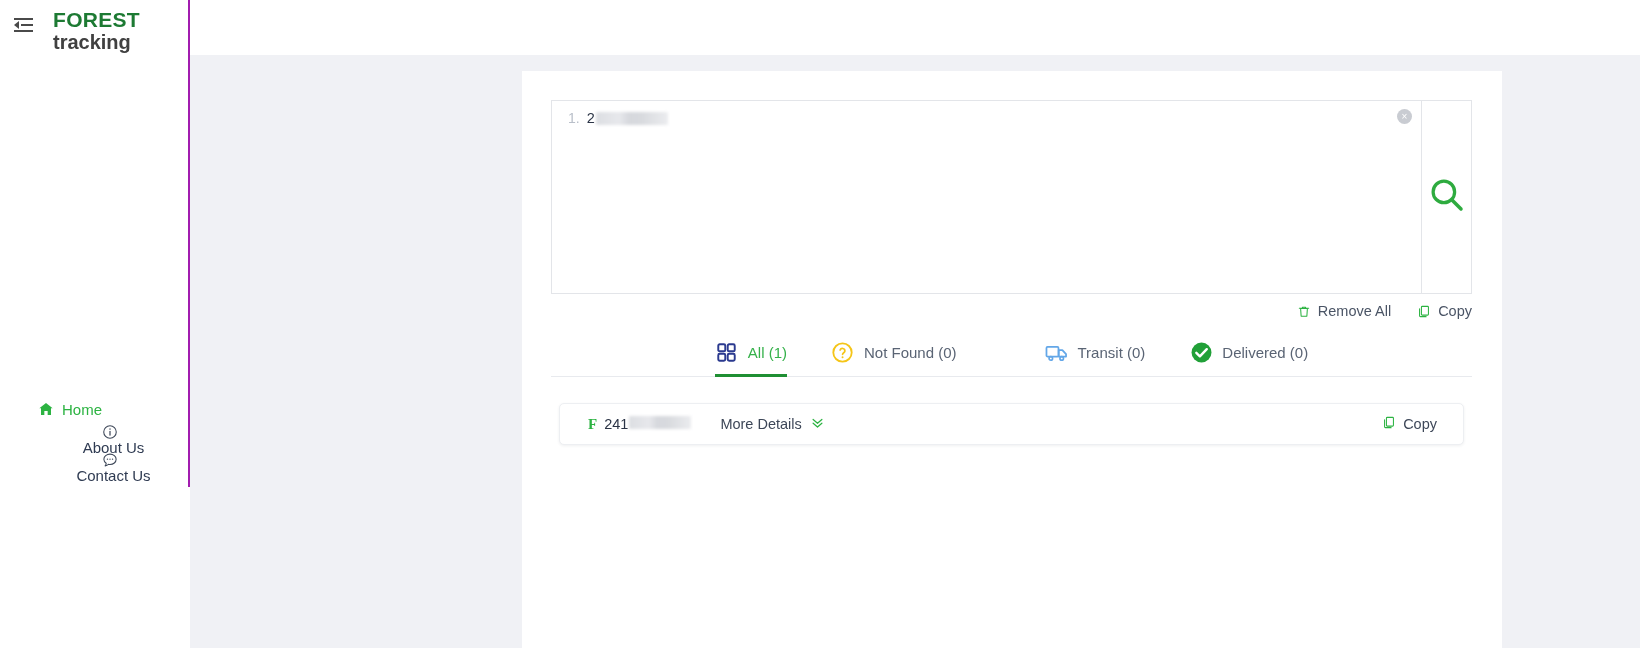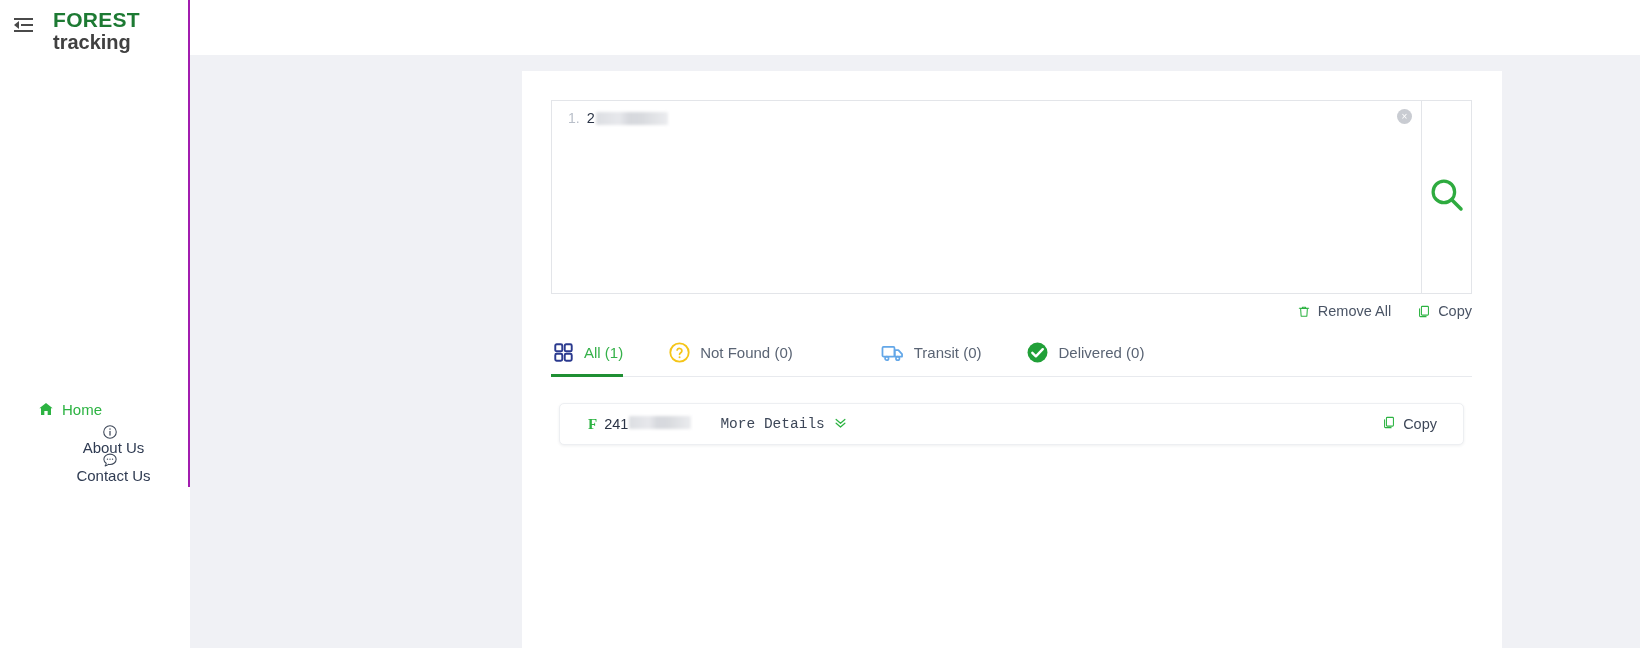--- a/index.html
+++ b/index.html
@@ -237,20 +237,21 @@
   
   .tabs {
     position: absolute;
     left: 29px;
     top: 258px;
     width: 921px;
     height: 48px;
     border-bottom: 1px solid #e8eaee;
     display: flex;
     align-items: center;
+    justify-content: center;
   }
   .tab {
     display: flex;
     align-items: center;
     height: 47px;
     cursor: pointer;
     font-size: 15px;
     color: #5a6474;
     position: relative;
   }
@@ -301,21 +302,20 @@
     align-items: flex-start;
   }
   .res-more {
     margin-left: 29px;
     display: flex;
     align-items: center;
     gap: 8px;
     font-size: 14.5px;
     color: #3d4758;
     cursor: pointer;
-    font-family: Liberation Mono, monospace;
   }
   .res-copy {
     margin-left: auto;
     margin-right: 26px;
     display: flex;
     align-items: center;
     gap: 7px;
     font-size: 14.5px;
     color: #3d4758;
     cursor: pointer;

